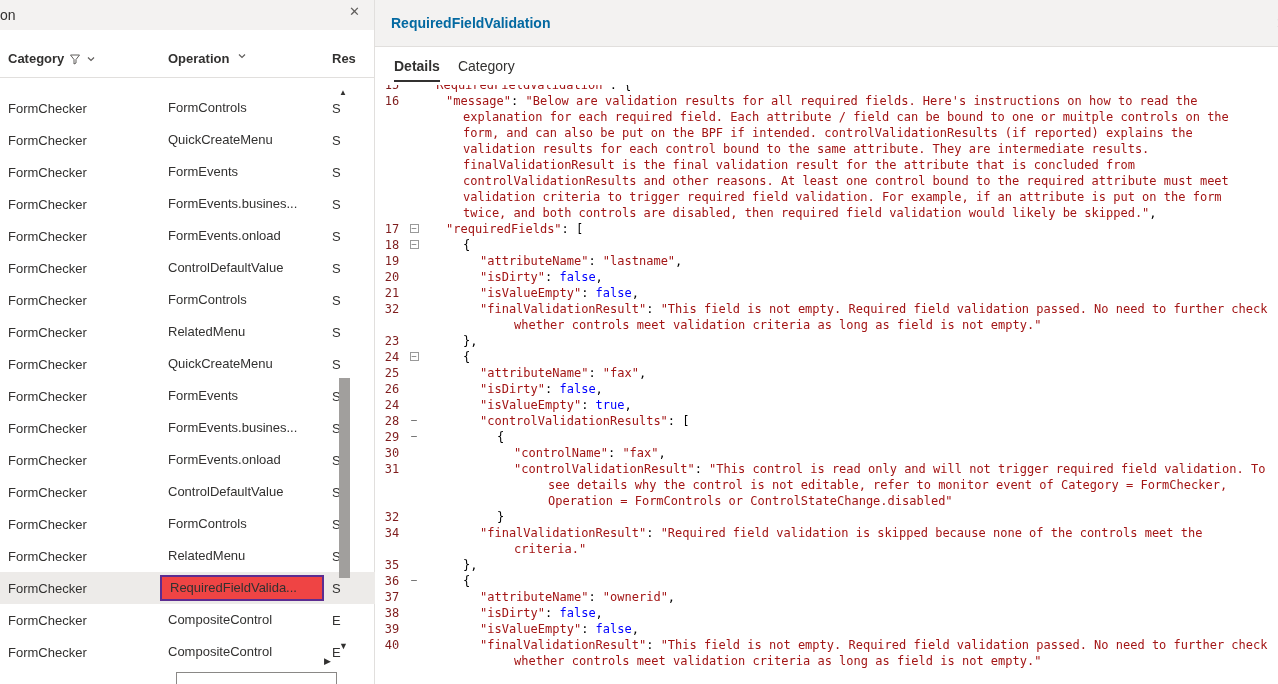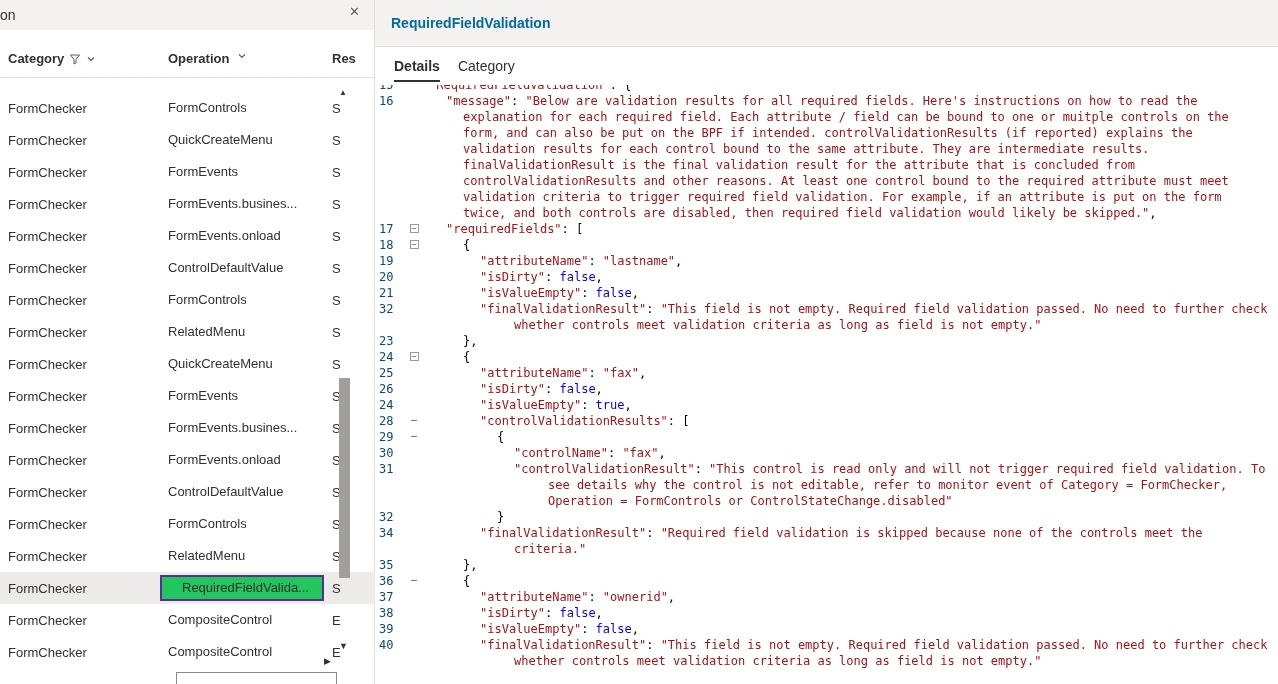--- a/index.html
+++ b/index.html
@@ -16,21 +16,21 @@
   .h-cat { width:160px; padding-left:8px; display:flex; align-items:center; gap:5px; cursor:pointer; }
   .h-op { width:164px; padding-left:8px; display:flex; gap:8px; cursor:pointer; }
   .h-res { flex:1; padding-left:8px; overflow:hidden; white-space:nowrap; cursor:pointer; }
   .icon { flex:none; }
   .grid-body { position:absolute; top:79px; left:0; width:375px; height:605px; overflow:hidden; padding-top:13px; }
   .grid-row { display:flex; align-items:center; height:32px; font-size:13px; cursor:pointer; }
   .grid-row.selected { background:#edebe9; }
   .cell { white-space:nowrap; overflow:hidden; }
   .cell.cat { width:160px; padding-left:8px; }
   .cell.op { width:164px; padding-left:8px; height:26px; line-height:26px; }
-  .cell.op.op-selected { border:2px solid #5c2d91; background:#22c55e; padding-left:20px; line-height:22px; }
+  .cell.op.op-selected { border:2px solid #5c2d91; background:#ef4444; padding-left:8px; line-height:22px; }
   .cell.res { flex:1; padding-left:8px; }
 
   .vscroll-up   { position:absolute; left:339px; top:88px;  font-size:8px; color:#323130; cursor:pointer; }
   .vscroll-thumb{ position:absolute; left:339px; top:378px; width:11px; height:200px; background:#a19f9d; cursor:pointer; }
   .vscroll-down { position:absolute; left:339px; top:641px; font-size:9px; color:#323130; cursor:pointer; }
   .hscroll-right{ position:absolute; left:324px; top:656px; font-size:9px; color:#323130; cursor:pointer; }
   .bottom-input { position:absolute; left:176px; top:672px; width:161px; height:22px; border:1px solid #8a8886; background:#fff; outline:none; font:13px "Liberation Sans", sans-serif; padding:0 4px; }
 
   
   .right-panel { position:absolute; left:375px; top:0; width:903px; height:684px; background:#fff; }
@@ -38,21 +38,21 @@
   .rp-title { font-size:14px; font-weight:bold; color:#0369a1; }
   .rp-chevron { position:absolute; right:-5px; top:12px; font-size:18px; color:#605e5c; cursor:pointer; }
   .tabs { position:absolute; top:47px; left:0; right:0; height:38px; display:flex; align-items:stretch; padding-left:10px; }
   .tab { padding:0 9px; line-height:38px; font-size:14px; color:#323130; position:relative; cursor:pointer; }
   .tab.active { font-weight:bold; }
   .tab.active::after { content:""; position:absolute; left:9px; right:9px; bottom:3px; height:2px; background:#323130; }
 
   .code-viewport { position:absolute; top:85px; left:0; right:0; bottom:0; overflow:hidden; font-family:"DejaVu Sans Mono", monospace; font-size:12px; line-height:16px; padding-left:4px; }
   .code-lines { margin-top:-8px; }
   .code-line { display:flex; align-items:flex-start; }
-  .ln { width:26px; text-align:left; color:#0c4a6e; flex:none; }
+  .ln { width:26px; text-align:center; color:#7f1d1d; flex:none; }
   .fold { width:18px; flex:none; text-align:center; color:#6c6c6c; font-size:11px; line-height:16px; cursor:pointer; }
   .fbox { display:inline-flex; align-items:center; justify-content:center; width:9px; height:9px; border:1px solid #9a9a9a; background:#fff; font-size:9px; line-height:1; color:#6c6c6c; vertical-align:1px; }
   .txt { flex:1; white-space:pre-wrap; overflow-wrap:break-word; color:#000; padding-right:10px; }
   .str  { color:#a31515; }
   .bool { color:#0000ff; }
 </style>
 </head>
 <body>
 
 <div class="app">

